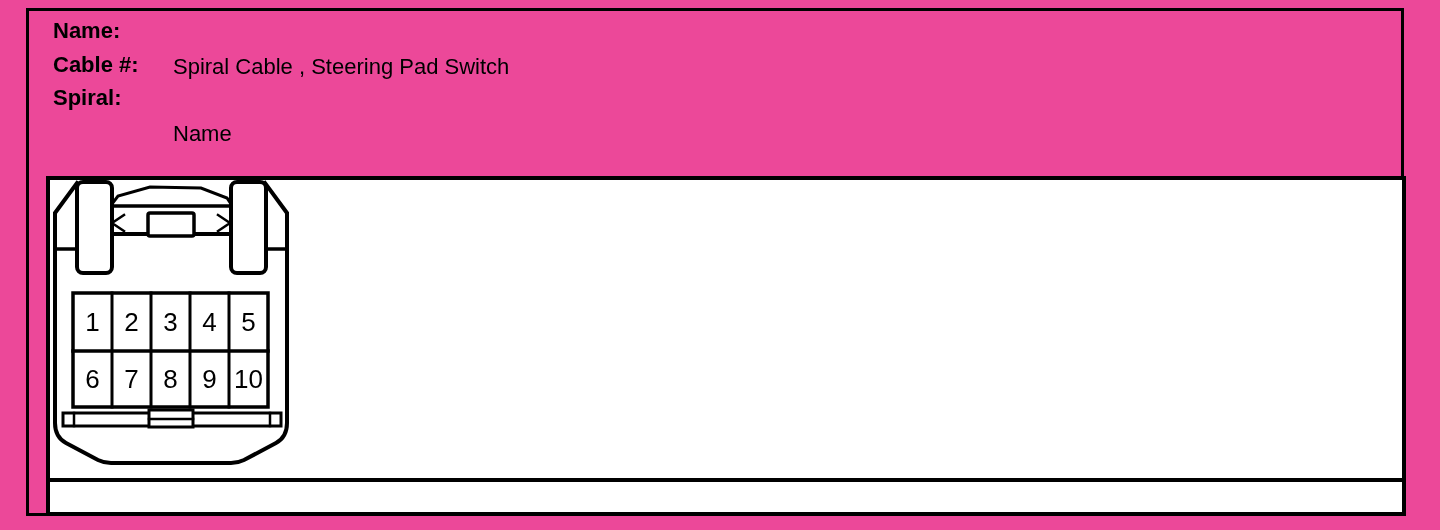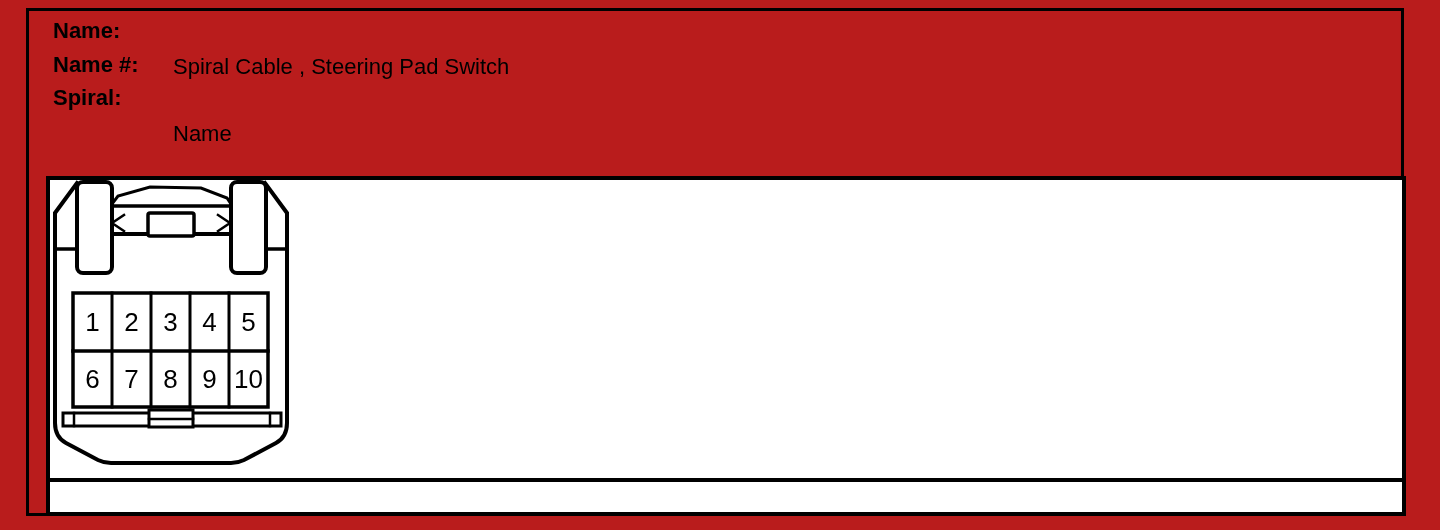--- a/index.html
+++ b/index.html
@@ -5,21 +5,21 @@
   html, body {
     margin: 0;
     padding: 0;
     background: #ffffff;
     font-family: "Liberation Sans", sans-serif;
   }
   .page {
     position: relative;
     width: 1440px;
     height: 530px;
-    background: #b91c1c;
+    background: #ec4899;
     overflow: hidden;
     color: #000000;
   }
   
   .outer-frame {
     position: absolute;
     left: 26px; top: 8px;
     width: 1378px; height: 508px;
     border: 3px solid #000000;
     box-sizing: border-box;
@@ -83,21 +83,21 @@
 <div class="page">
 
   <div class="outer-frame"></div>
 
   <div class="fields">
     <div class="field-row">
       <span class="field-label">Name:</span>
       <span class="field-value">Spiral Cable , Steering Pad Switch</span>
     </div>
     <div class="field-row">
-      <span class="field-label">Name #:</span>
+      <span class="field-label">Cable #:</span>
     </div>
     <div class="field-row">
       <span class="field-label">Spiral:</span>
       <span class="field-value">Name</span>
     </div>
   </div>
 
   <div class="diagram-box"></div>
   <div class="bottom-strip"></div>
 

